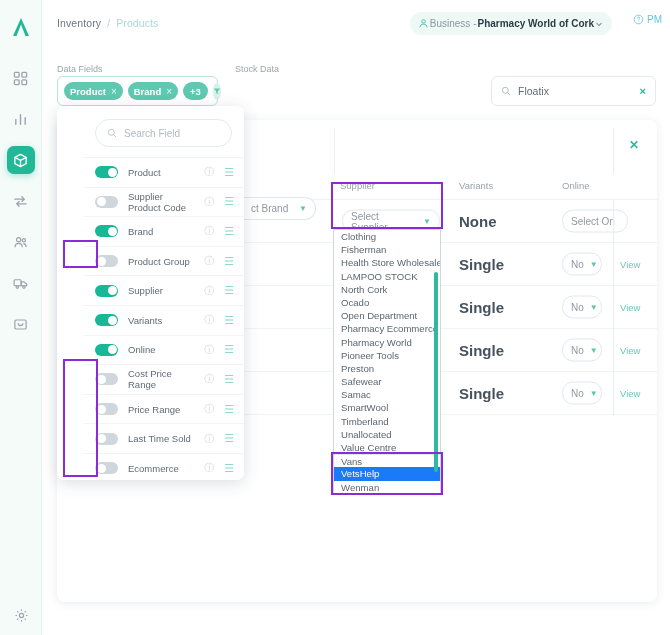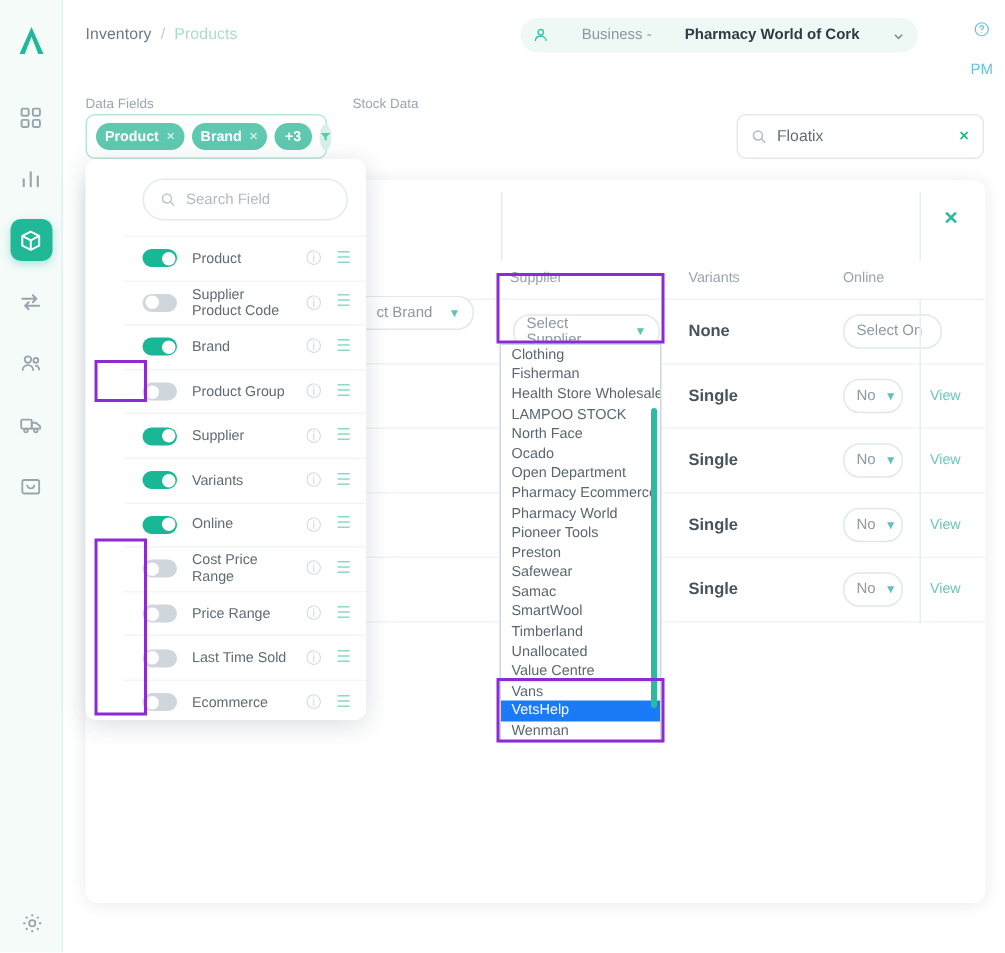--- a/index.html
+++ b/index.html
@@ -31,28 +31,28 @@
   .breadcrumb {
     position: absolute; left: 57px; top: 17px;
     font-size: 10.5px; color: #6b7884; letter-spacing: .1px;
   }
   .breadcrumb .sep { color: #c3cdd5; margin: 0 3px; }
   .breadcrumb .cur { color: #a9dbd0; }
 
   .biz-pill {
     position: absolute; right: 58px; top: 12px; height: 23px;
     background: #eef9f6; border-radius: 12px;
-    display: flex; align-items: center; gap: 22px;
+    display: flex; align-items: center; gap: 1px;
     padding: 0 9px 0 8px; font-size: 10px; color: #8b97a2;
   }
   .biz-pill b { color: #2d3b46; font-weight: 700; }
   .help {
     position: absolute; right: 8px; top: 14px;
-    display: flex; align-items: center; gap: 16px;
-    font-size: 10px; color: #64c7dd; flex-direction: column;
+    display: flex; align-items: center; gap: 3px;
+    font-size: 10px; color: #64c7dd;
   }
 
   
   .flabel { position: absolute; font-size: 9px; color: #9aa6b0; }
   .fbox {
     position: absolute; height: 30px; border: 1px solid #e3e9ee;
     border-radius: 6px; background: #fff; display: flex; align-items: center;
   }
   #datafields-box { left: 57px; top: 76px; width: 161px; border-color: #b9e5da; padding: 0 6px; gap: 5px; }
   .chip {
@@ -88,21 +88,21 @@
     position: absolute; left: 0; top: 58px; width: 600px; height: 22px;
     border-bottom: 1px solid #edf2f5;
   }
   .th { position: absolute; font-size: 9.5px; color: #98a4ae; }
 
   .row {
     position: absolute; left: 0; width: 600px; height: 43px;
     border-bottom: 1px solid #f0f4f7;
   }
   .cell { position: absolute; top: 50%; transform: translateY(-50%); }
-  .cell.variants { font-size: 11px; font-weight: 700; color: #46535e; }
+  .cell.variants { font-size: 15px; font-weight: 700; color: #46535e; }
   .sel {
     height: 23px; border: 1px solid #e1e8ed; border-radius: 11px; background: #fff;
     display: flex; align-items: center; padding: 0 8px; gap: 6px;
     font-size: 10px; color: #8e99a3;
   }
   .sel .cv { color: #5dc5b3; font-size: 8px; margin-left: auto; }
   .view { font-size: 9.5px; color: #6ec6bc; }
 
   
   .brand-sel { position: absolute; left: 243px; top: 197px; width: 73px; height: 23px;
@@ -442,21 +442,21 @@
       <div class="pinfo">ⓘ</div>
       <div class="pdrag">☰</div>
     </div>
   </div>
 
   <div class="supplier-dd">
     <div class="sopt">Clothing</div>
     <div class="sopt">Fisherman</div>
     <div class="sopt">Health Store Wholesale</div>
     <div class="sopt">LAMPOO STOCK</div>
-    <div class="sopt">North Face</div>
+    <div class="sopt">North Cork</div>
     <div class="sopt">Ocado</div>
     <div class="sopt">Open Department</div>
     <div class="sopt">Pharmacy Ecommerce</div>
     <div class="sopt">Pharmacy World</div>
     <div class="sopt">Pioneer Tools</div>
     <div class="sopt">Preston</div>
     <div class="sopt">Safewear</div>
     <div class="sopt">Samac</div>
     <div class="sopt">SmartWool</div>
     <div class="sopt">Timberland</div>

